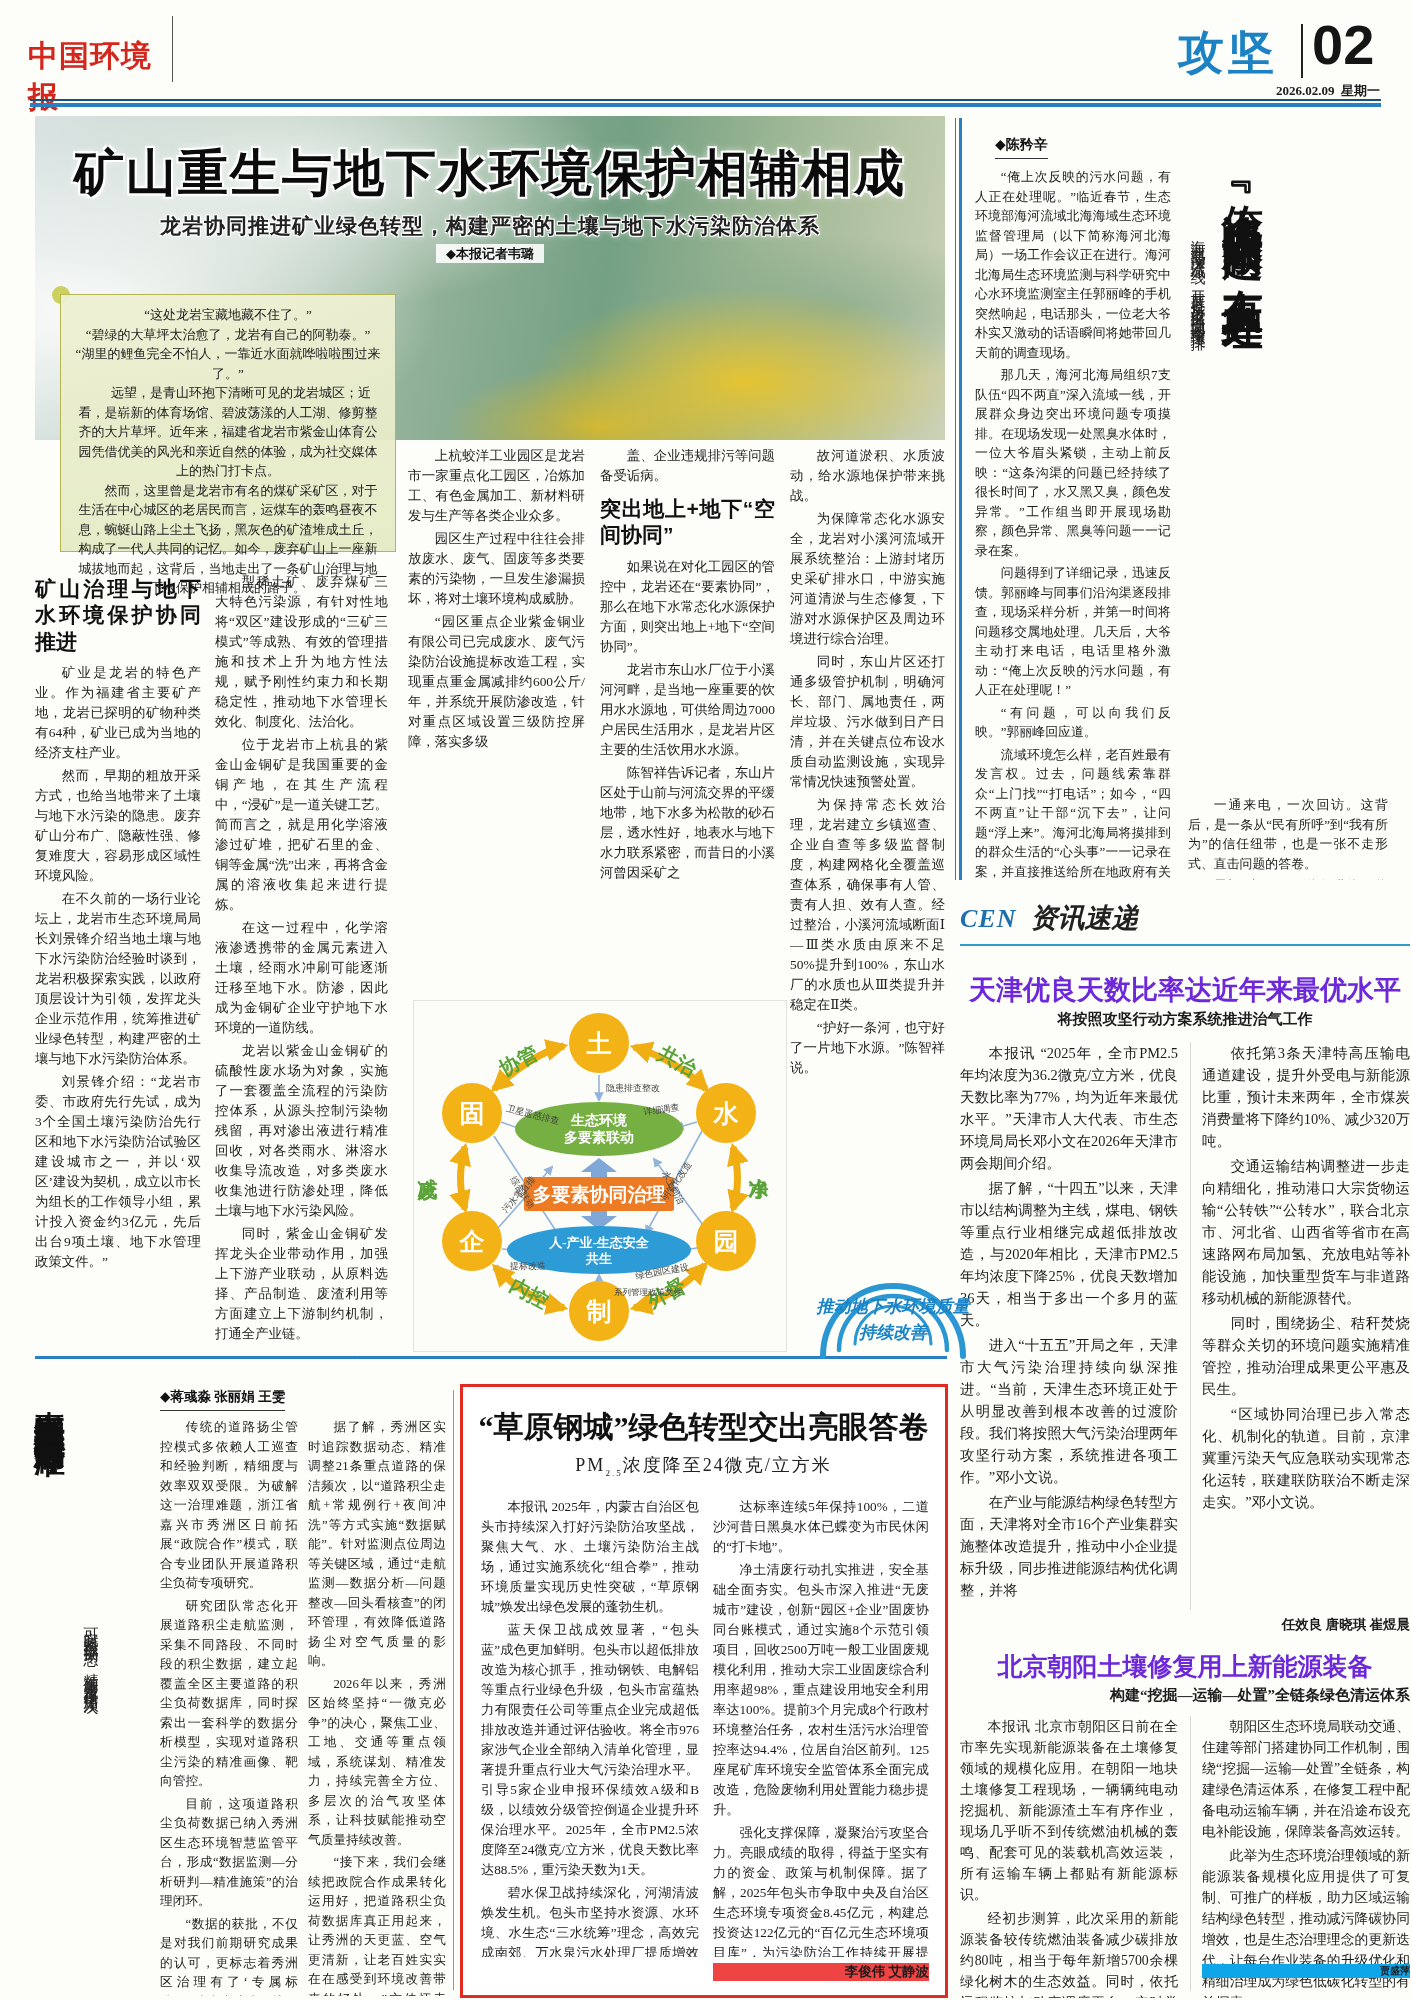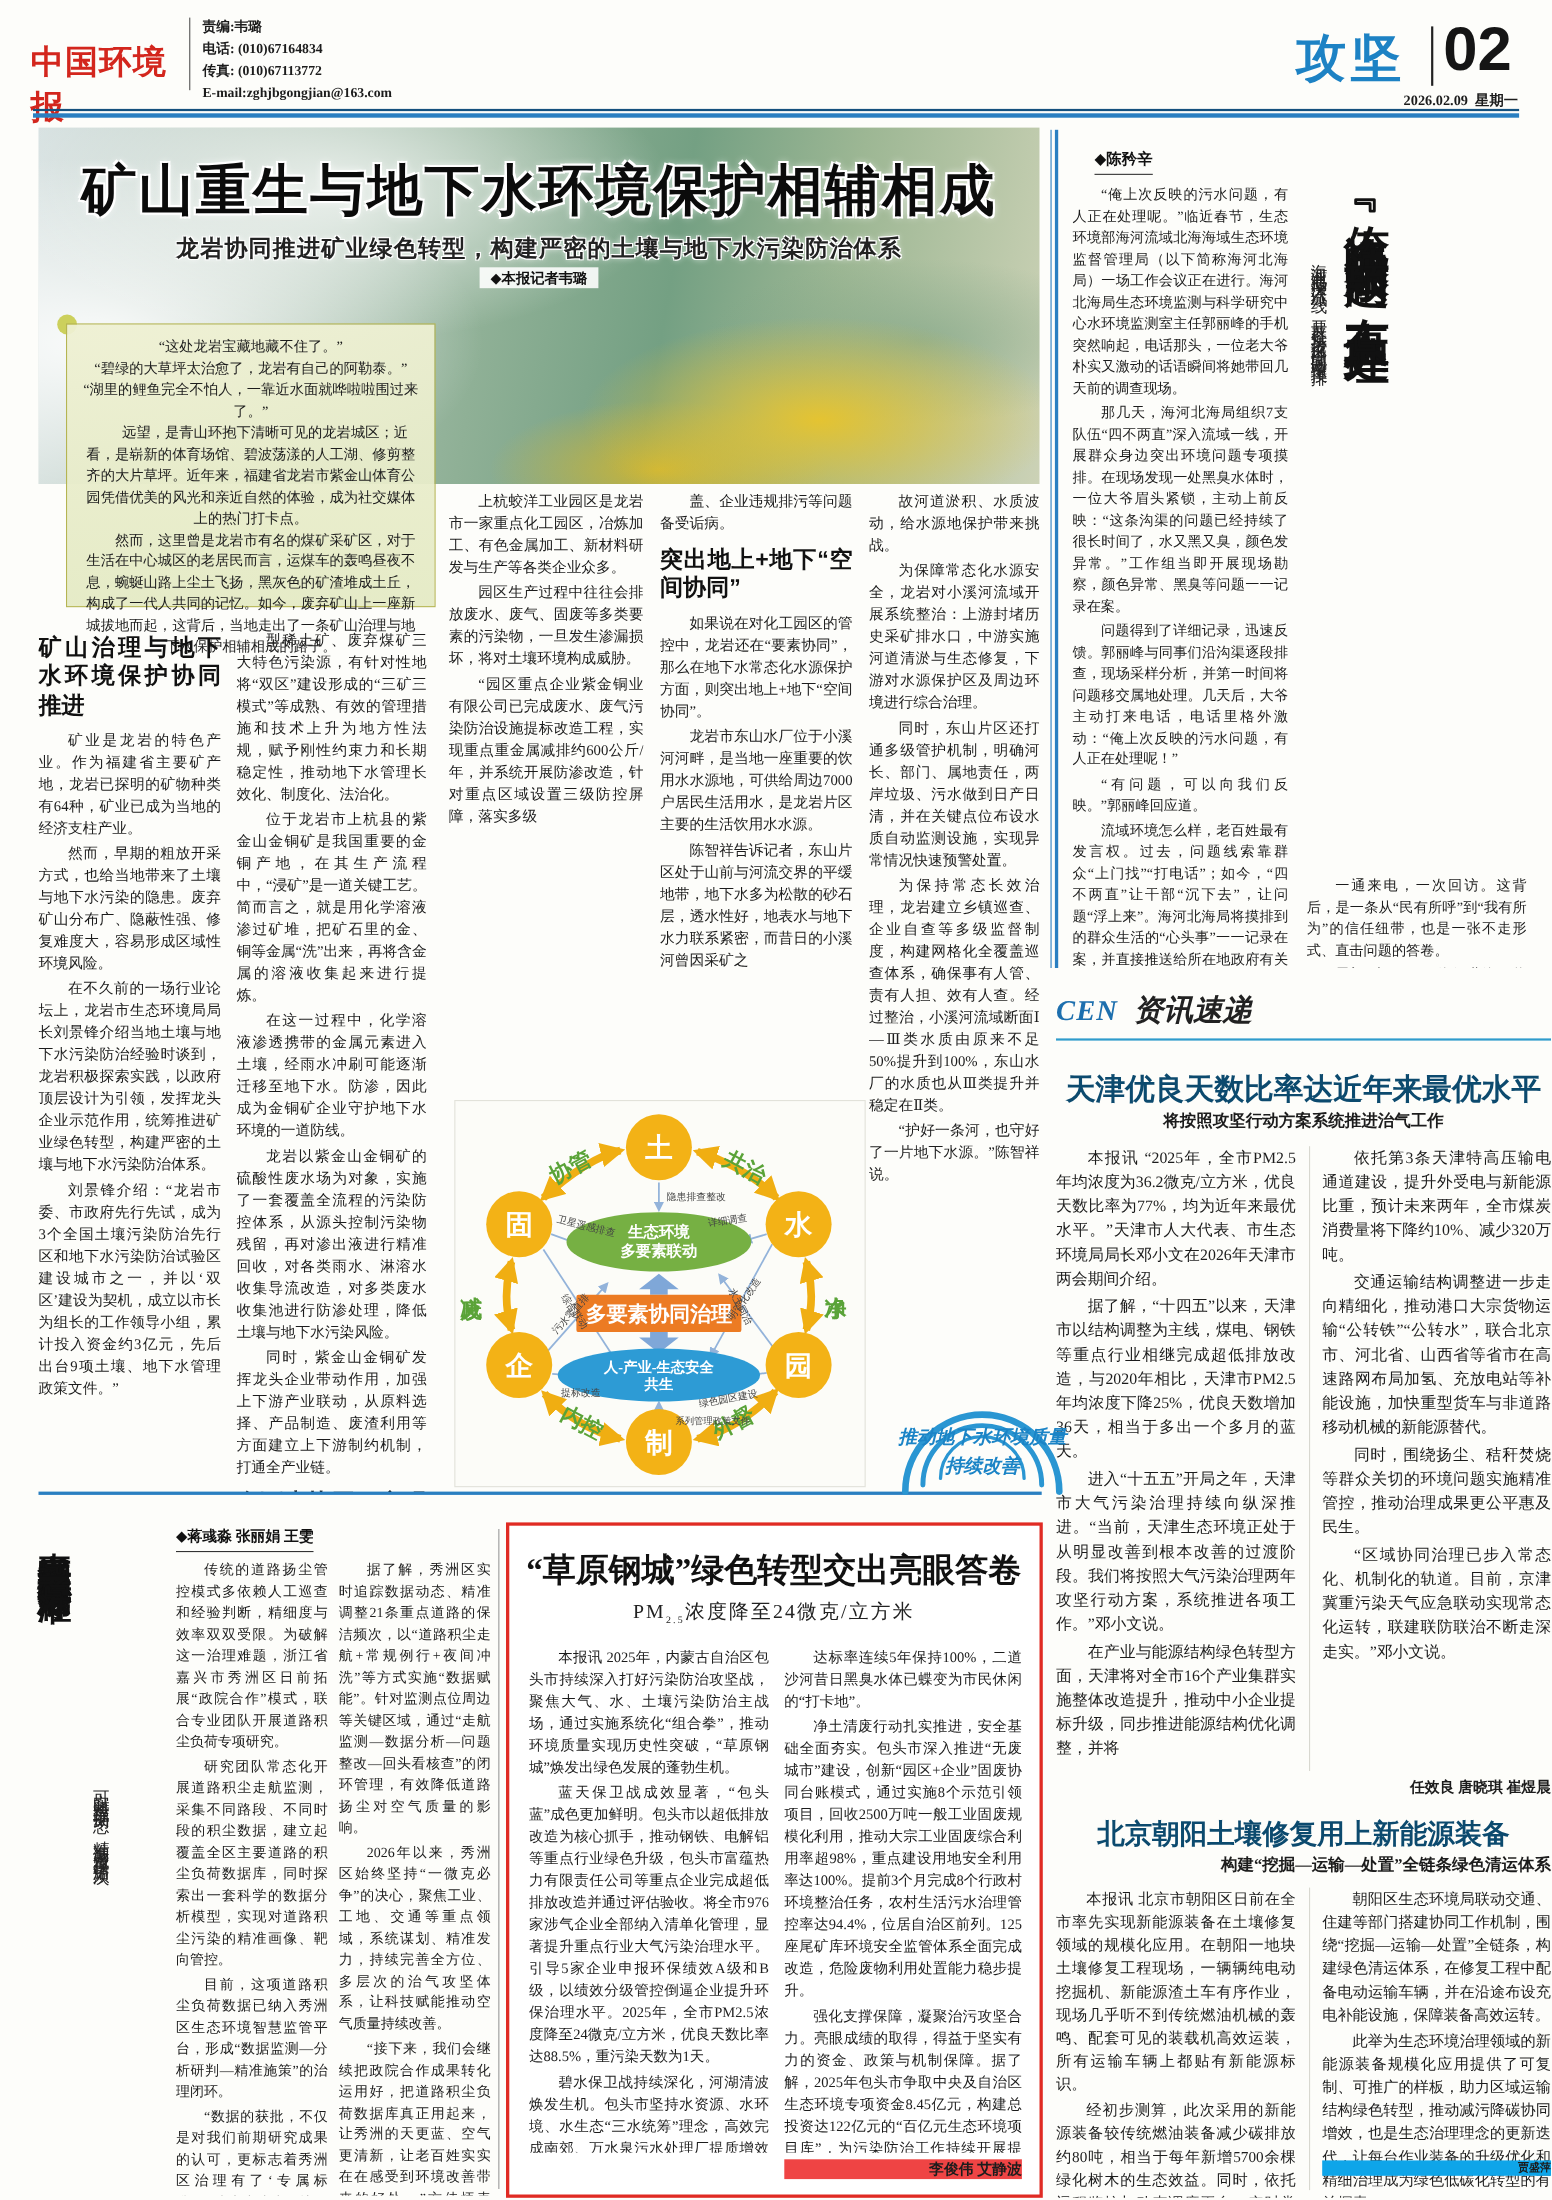--- a/index.html
+++ b/index.html
@@ -31,38 +31,32 @@
      text-shadow:-1px -1px 0 #fff,1px -1px 0 #fff,-1px 1px 0 #fff,1px 1px 0 #fff,0 0 6px #fff;}
   .quote-panel{background:linear-gradient(180deg,rgba(238,240,210,.94),rgba(228,234,196,.94));
      border:1px solid #b5b552;font-size:13px;line-height:19.5px;padding:10px 12px;box-sizing:border-box;}
   .quote-panel p{margin:0;text-indent:0;}
   .quote-panel p.ind{text-indent:2em;}
   .vline-blue{background:#2a7fc1;}
   .v-head{writing-mode:vertical-lr;font-weight:900;letter-spacing:4px;color:#111;}
   .v-sub{writing-mode:vertical-lr;color:#222;letter-spacing:3px;}
   .byline{font-weight:bold;font-size:14px;color:#111;}
   .byline-u{border-bottom:1.5px solid #333;padding-bottom:4px;}
-  .hl2{font-family:"Liberation Sans","DejaVu Sans",sans-serif;font-weight:900;color:#0c4a6e;
+  .hl2{font-family:"Liberation Sans","DejaVu Sans",sans-serif;font-weight:900;color:#6d28d9;
        text-align:center;white-space:nowrap;}
   .sig{text-align:right;font-weight:bold;}
   sub{font-size:9px;}
 </style>
 </head>
 <body>
 
 <div id="page">
 
   <div class="abs" style="left:28px;top:36px;width:140px;height:50px;color:#d3261d;font-weight:900;font-size:30px;letter-spacing:1px;">中国环境报</div>
   <div class="abs" style="left:172px;top:16px;width:1px;height:66px;background:#555;"></div>
-  <div class="abs" style="left:184px;top:14px;font-size:12.5px;font-weight:bold;line-height:1.6;">
-    <div>责编:韦璐</div>
-    <div>电话: (010)67164834</div>
-    <div>传真: (010)67113772</div>
-    <div>E-mail:zghjbgongjian@163.com</div>
-  </div>
   <div class="abs sans" style="left:1178px;top:22px;font-weight:900;font-size:46px;color:#1d82c4;letter-spacing:4px;">攻坚</div>
   <div class="abs" style="left:1301px;top:24px;width:2px;height:54px;background:#222;"></div>
   <div class="abs sans" style="left:1312px;top:12px;font-weight:900;font-size:56px;color:#151515;">02</div>
   <div class="abs" style="left:1180px;top:82px;width:200px;text-align:right;font-size:13px;font-weight:bold;">
     <span>2026.02.09</span>&nbsp;&nbsp;<span>星期一</span>
   </div>
   <div class="abs" style="left:30px;top:99px;width:1351px;height:2px;background:#15517e;"></div>
   <div class="abs" style="left:30px;top:103px;width:1351px;height:4px;background:#2a7fc1;"></div>
 
   <div class="abs hero" style="left:35px;top:116px;width:910px;height:324px;"></div>

